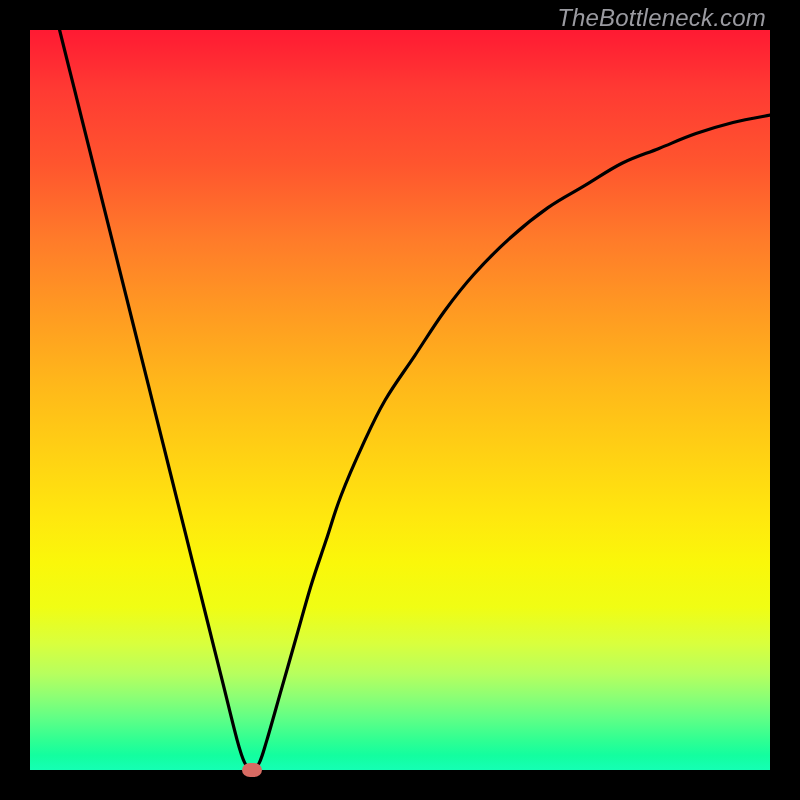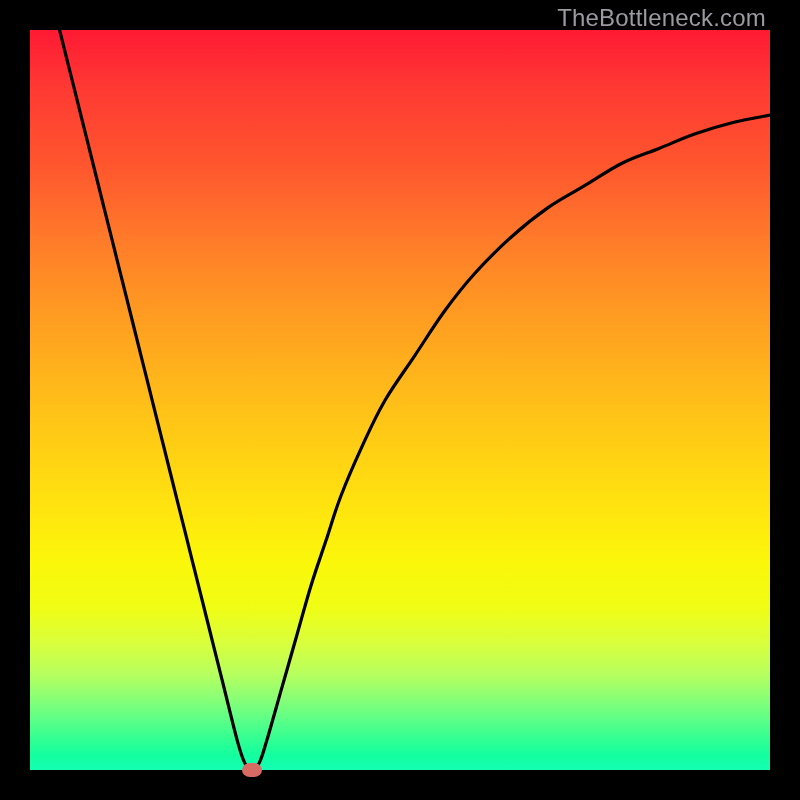--- a/index.html
+++ b/index.html
@@ -44,20 +44,21 @@
     );
   }
   .watermark {
     position: absolute;
     top: 4px;
     right: 34px;
     color: #9a9aa0;
     font-size: 24px;
     font-weight: 500;
     letter-spacing: 0.2px;
+    font-style: italic;
   }
   svg.curve {
     position: absolute;
     left: 0;
     top: 0;
     width: 740px;
     height: 740px;
   }
   .marker {
     position: absolute;

